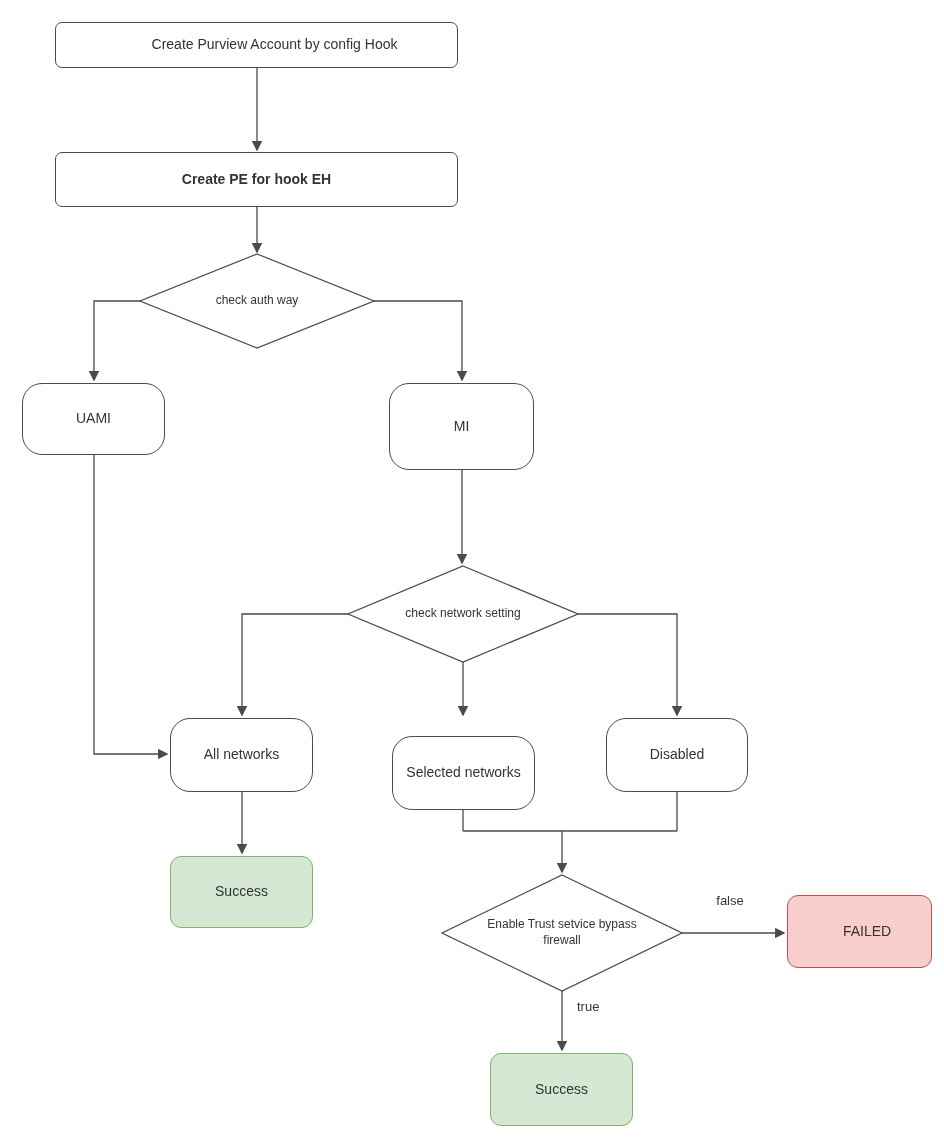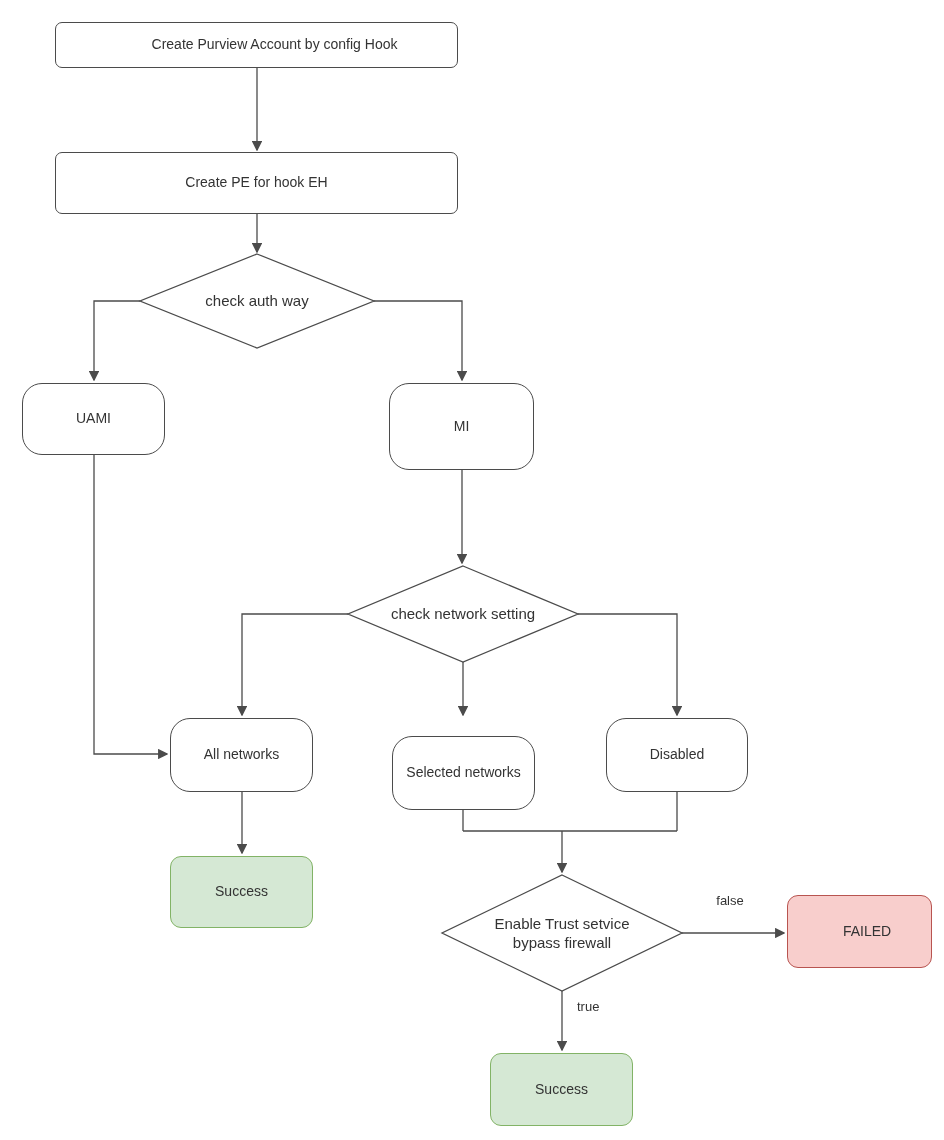--- a/index.html
+++ b/index.html
@@ -60,21 +60,21 @@
     background: var(--failed-fill, #f8cecc);
     border-color: var(--failed-border, #b85450);
     border-radius: 11px;
   }
   .dlabel {
     position: absolute;
     display: flex;
     align-items: center;
     justify-content: center;
     text-align: center;
-    font-size: 15px;
+    font-size: 12px;
     line-height: 1.3;
   }
   .elabel {
     position: absolute;
     font-size: 13px;
   }
 </style>
 </head>
 <body>
 
@@ -102,21 +102,21 @@
     <polyline points="682,933 784,933" marker-end="url(#arrow)"></polyline>
     <polyline points="562,991 562,1050" marker-end="url(#arrow)"></polyline>
 
     <polygon class="diamond" points="257,254 374,301 257,348 140,301"></polygon>
     <polygon class="diamond" points="463,566 578,614 463,662 348,614"></polygon>
     <polygon class="diamond" points="562,875 682,933 562,991 442,933"></polygon>
   </svg>
 
   <div class="node process" style="left:55px; top:22px; width:403px; height:46px;padding-left:36px;">Create Purview Account by config Hook</div>
 
-  <div class="node process" style="left:55px; top:152px; width:403px; height:62px;">Create PE for hook EH</div>
+  <div class="node process" style="left:55px; top:152px; width:403px; height:55px;font-weight:bold;">Create PE for hook EH</div>
 
   <div class="node rounded" style="left:22px; top:383px; width:143px; height:72px;">UAMI</div>
 
   <div class="node rounded" style="left:389px; top:383px; width:145px; height:87px;">MI</div>
 
   <div class="node rounded" style="left:170px; top:718px; width:143px; height:74px;text-align:right;">All networks</div>
 
   <div class="node rounded" style="left:392px; top:736px; width:143px; height:74px;">Selected networks</div>
 
   <div class="node rounded" style="left:606px; top:718px; width:142px; height:74px;">Disabled</div>

